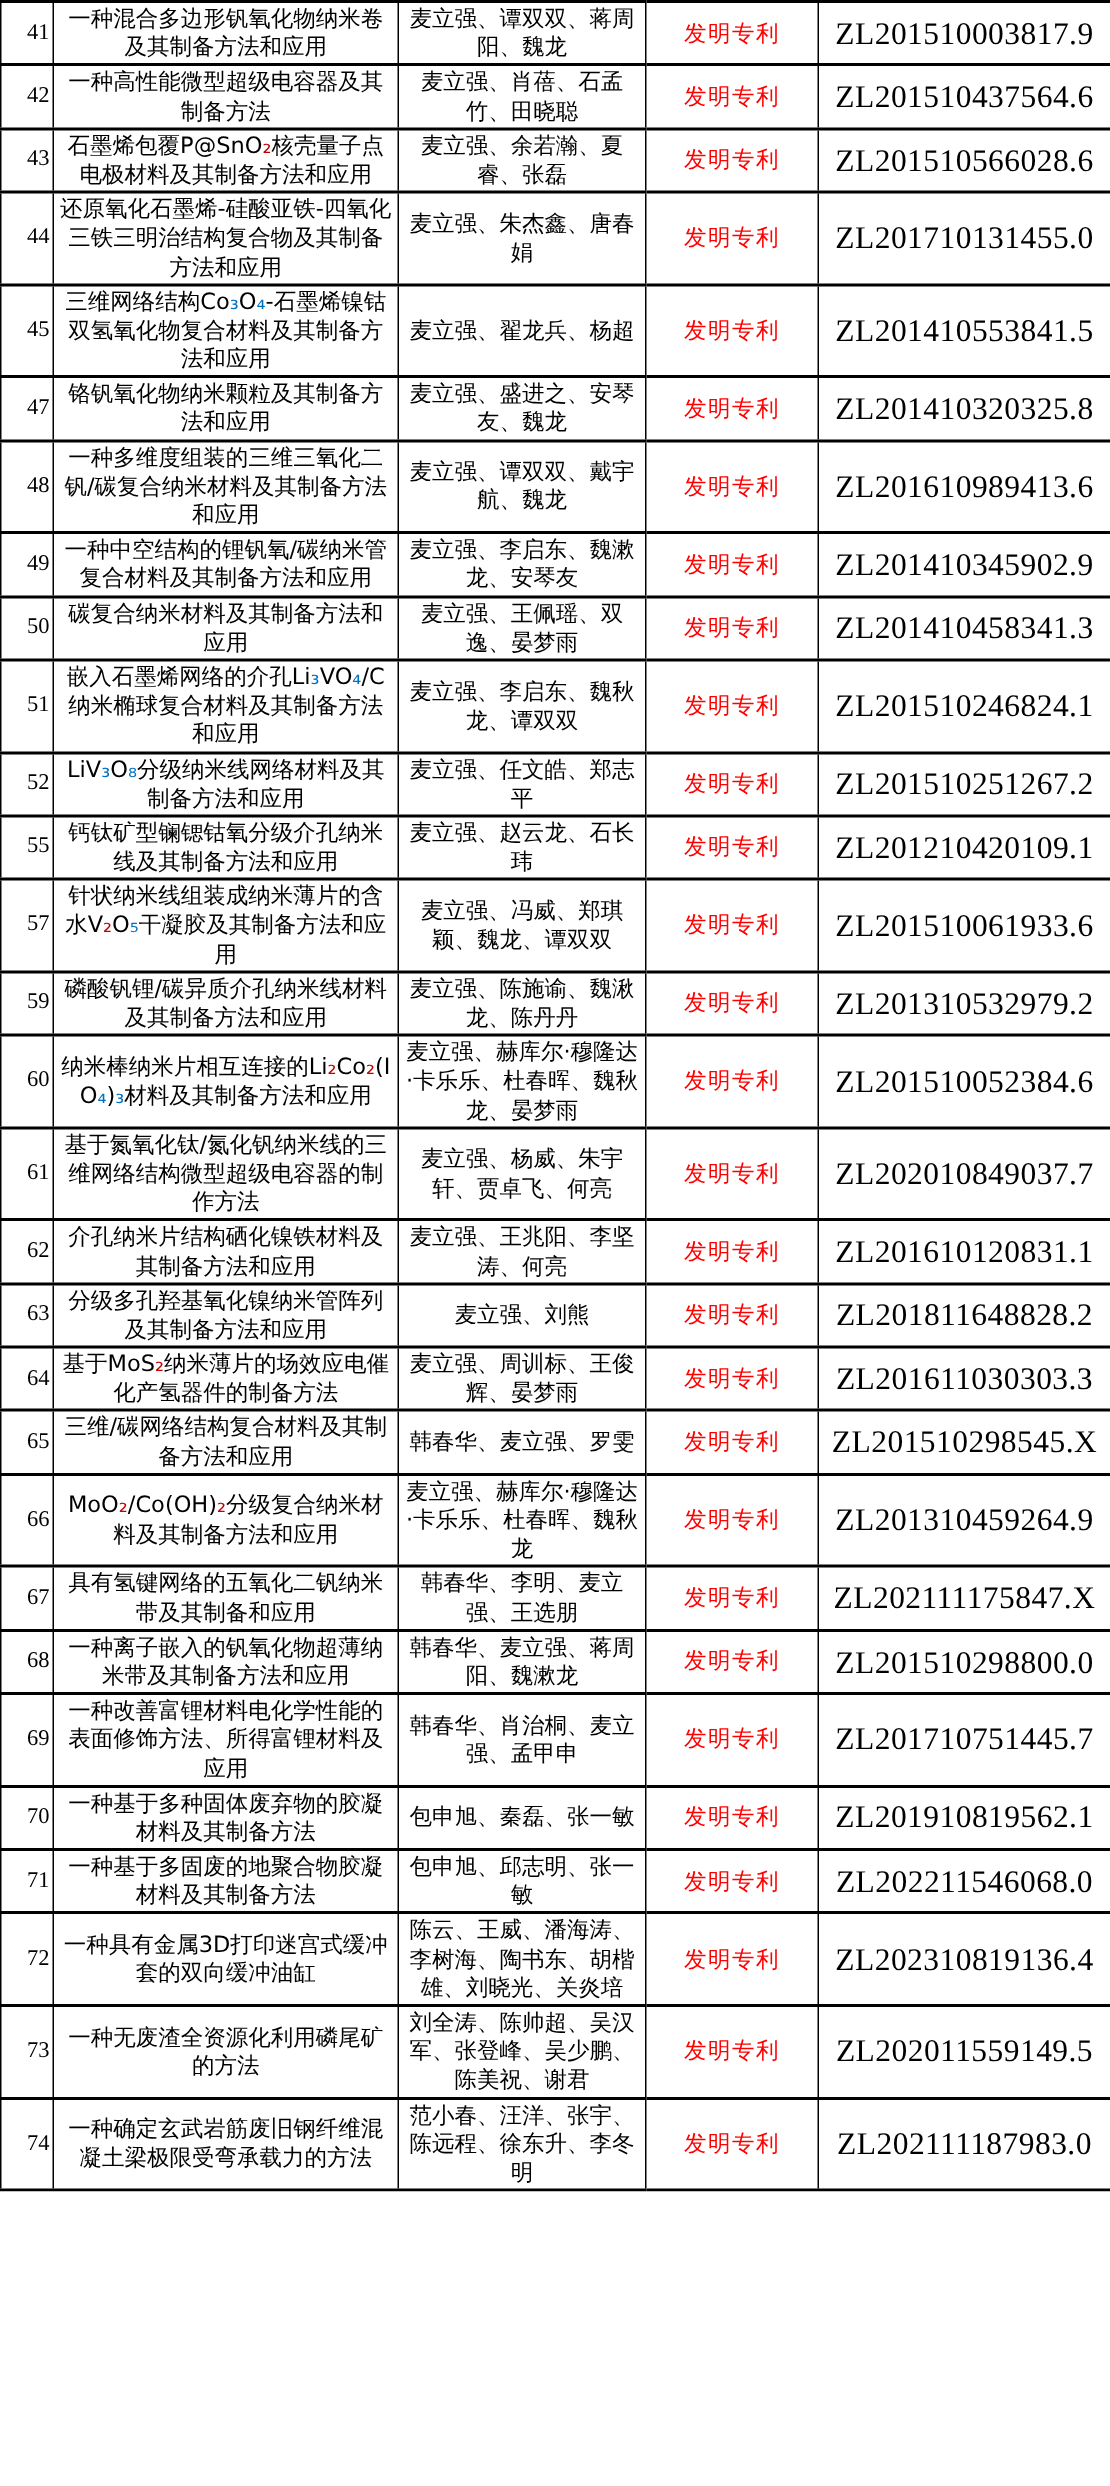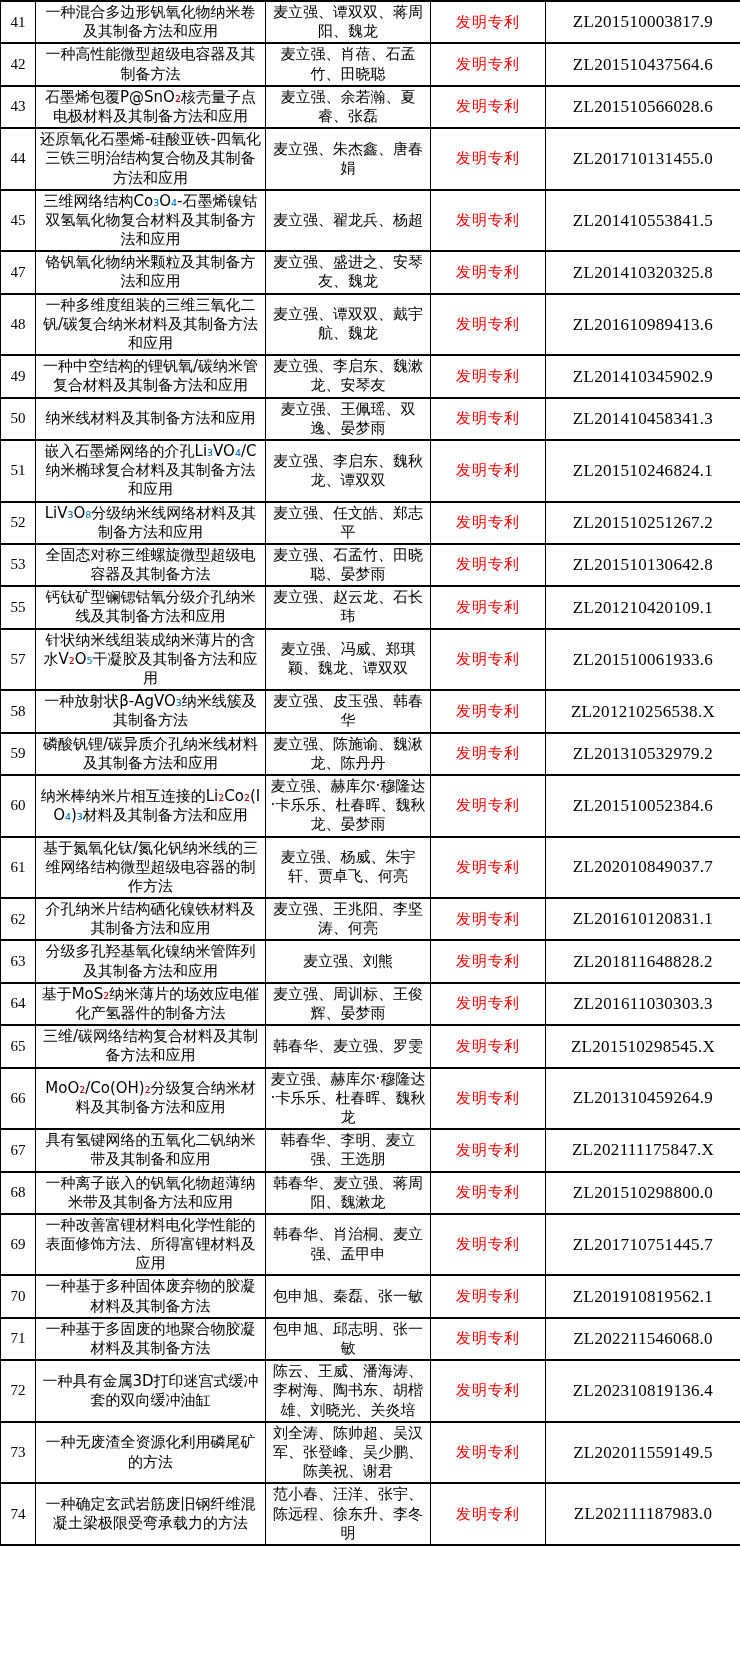--- a/index.html
+++ b/index.html
@@ -2,25 +2,25 @@
 <html><head>
 <meta charset="utf-8">
 <style>
   html,body{margin:0;padding:0;background:#ffffff;}
   body{width:740px;font-family:"DejaVu Sans","Liberation Sans",sans-serif;color:#000;}
   table{width:740px;border-collapse:collapse;table-layout:fixed;background:#fff;}
   td{border-left:1px solid #000;border-right:1px solid #000;
      border-top:2px solid #000;border-bottom:2px solid #000;
      text-align:center;vertical-align:middle;padding:1px 2px;
      font-size:15px;line-height:1.28;word-break:break-all;}
-  td.c-no{font-family:"Liberation Serif","DejaVu Serif",serif;font-size:15px;}
+  td.c-no{font-family:"Liberation Serif","DejaVu Serif",serif;font-size:15px;text-align:right;}
   td.c-title{padding:1px 3px;}
   td.c-inv{padding:1px 3px;margin-top:36px;}
   td.c-type{letter-spacing:1px;}
-  td.c-num{font-family:"Liberation Serif","DejaVu Serif",serif;font-size:17px;letter-spacing:.3px;}
+  td.c-num{font-family:"Liberation Serif","DejaVu Serif",serif;font-size:21px;letter-spacing:.3px;}
   .sub-red{color:#c00000;}
   .sub-blue{color:#0070c0;}
 </style>
 </head>
 <body>
 
 <table>
   <colgroup>
     <col style="width:35px">
     <col style="width:230px">
@@ -80,66 +80,52 @@
       </tr>
       <tr>
         <td class="c-no">49</td>
         <td class="c-title">一种中空结构的锂钒氧/碳纳米管复合材料及其制备方法和应用</td>
         <td class="c-inv">麦立强、李启东、魏漱龙、安琴友</td>
         <td class="c-type" style="color: rgb(255, 0, 0);">发明专利</td>
         <td class="c-num">ZL201410345902.9</td>
       </tr>
       <tr>
         <td class="c-no">50</td>
-        <td class="c-title">纳米线材料及其制备方法和应用</td>
+        <td class="c-title">碳复合纳米材料及其制备方法和应用</td>
         <td class="c-inv">麦立强、王佩瑶、双逸、晏梦雨</td>
         <td class="c-type" style="color: rgb(255, 0, 0);">发明专利</td>
         <td class="c-num">ZL201410458341.3</td>
       </tr>
       <tr>
         <td class="c-no">51</td>
         <td class="c-title">嵌入石墨烯网络的介孔Li<span class="sub-blue">₃</span>VO<span class="sub-blue">₄</span>/C纳米椭球复合材料及其制备方法和应用</td>
         <td class="c-inv">麦立强、李启东、魏秋龙、谭双双</td>
         <td class="c-type" style="color: rgb(255, 0, 0);">发明专利</td>
         <td class="c-num">ZL201510246824.1</td>
       </tr>
       <tr>
         <td class="c-no">52</td>
         <td class="c-title">LiV<span class="sub-blue">₃</span>O<span class="sub-blue">₈</span>分级纳米线网络材料及其制备方法和应用</td>
         <td class="c-inv">麦立强、任文皓、郑志平</td>
         <td class="c-type" style="color: rgb(255, 0, 0);">发明专利</td>
         <td class="c-num">ZL201510251267.2</td>
       </tr>
       <tr>
-        <td class="c-no">53</td>
-        <td class="c-title">全固态对称三维螺旋微型超级电容器及其制备方法</td>
-        <td class="c-inv">麦立强、石孟竹、田晓聪、晏梦雨</td>
-        <td class="c-type" style="color: rgb(255, 0, 0);">发明专利</td>
-        <td class="c-num">ZL201510130642.8</td>
-      </tr>
-      <tr>
         <td class="c-no">55</td>
         <td class="c-title">钙钛矿型镧锶钴氧分级介孔纳米线及其制备方法和应用</td>
         <td class="c-inv">麦立强、赵云龙、石长玮</td>
         <td class="c-type" style="color: rgb(255, 0, 0);">发明专利</td>
         <td class="c-num">ZL201210420109.1</td>
       </tr>
       <tr>
         <td class="c-no">57</td>
         <td class="c-title">针状纳米线组装成纳米薄片的含水V<span class="sub-red">₂</span>O<span class="sub-blue">₅</span>干凝胶及其制备方法和应用</td>
         <td class="c-inv">麦立强、冯威、郑琪颖、魏龙、谭双双</td>
         <td class="c-type" style="color: rgb(255, 0, 0);">发明专利</td>
         <td class="c-num">ZL201510061933.6</td>
-      </tr>
-      <tr>
-        <td class="c-no">58</td>
-        <td class="c-title">一种放射状β-AgVO<span class="sub-blue">₃</span>纳米线簇及其制备方法</td>
-        <td class="c-inv">麦立强、皮玉强、韩春华</td>
-        <td class="c-type" style="color: rgb(255, 0, 0);">发明专利</td>
-        <td class="c-num">ZL201210256538.X</td>
       </tr>
       <tr>
         <td class="c-no">59</td>
         <td class="c-title">磷酸钒锂/碳异质介孔纳米线材料及其制备方法和应用</td>
         <td class="c-inv">麦立强、陈施谕、魏湫龙、陈丹丹</td>
         <td class="c-type" style="color: rgb(255, 0, 0);">发明专利</td>
         <td class="c-num">ZL201310532979.2</td>
       </tr>
       <tr>
         <td class="c-no">60</td>

